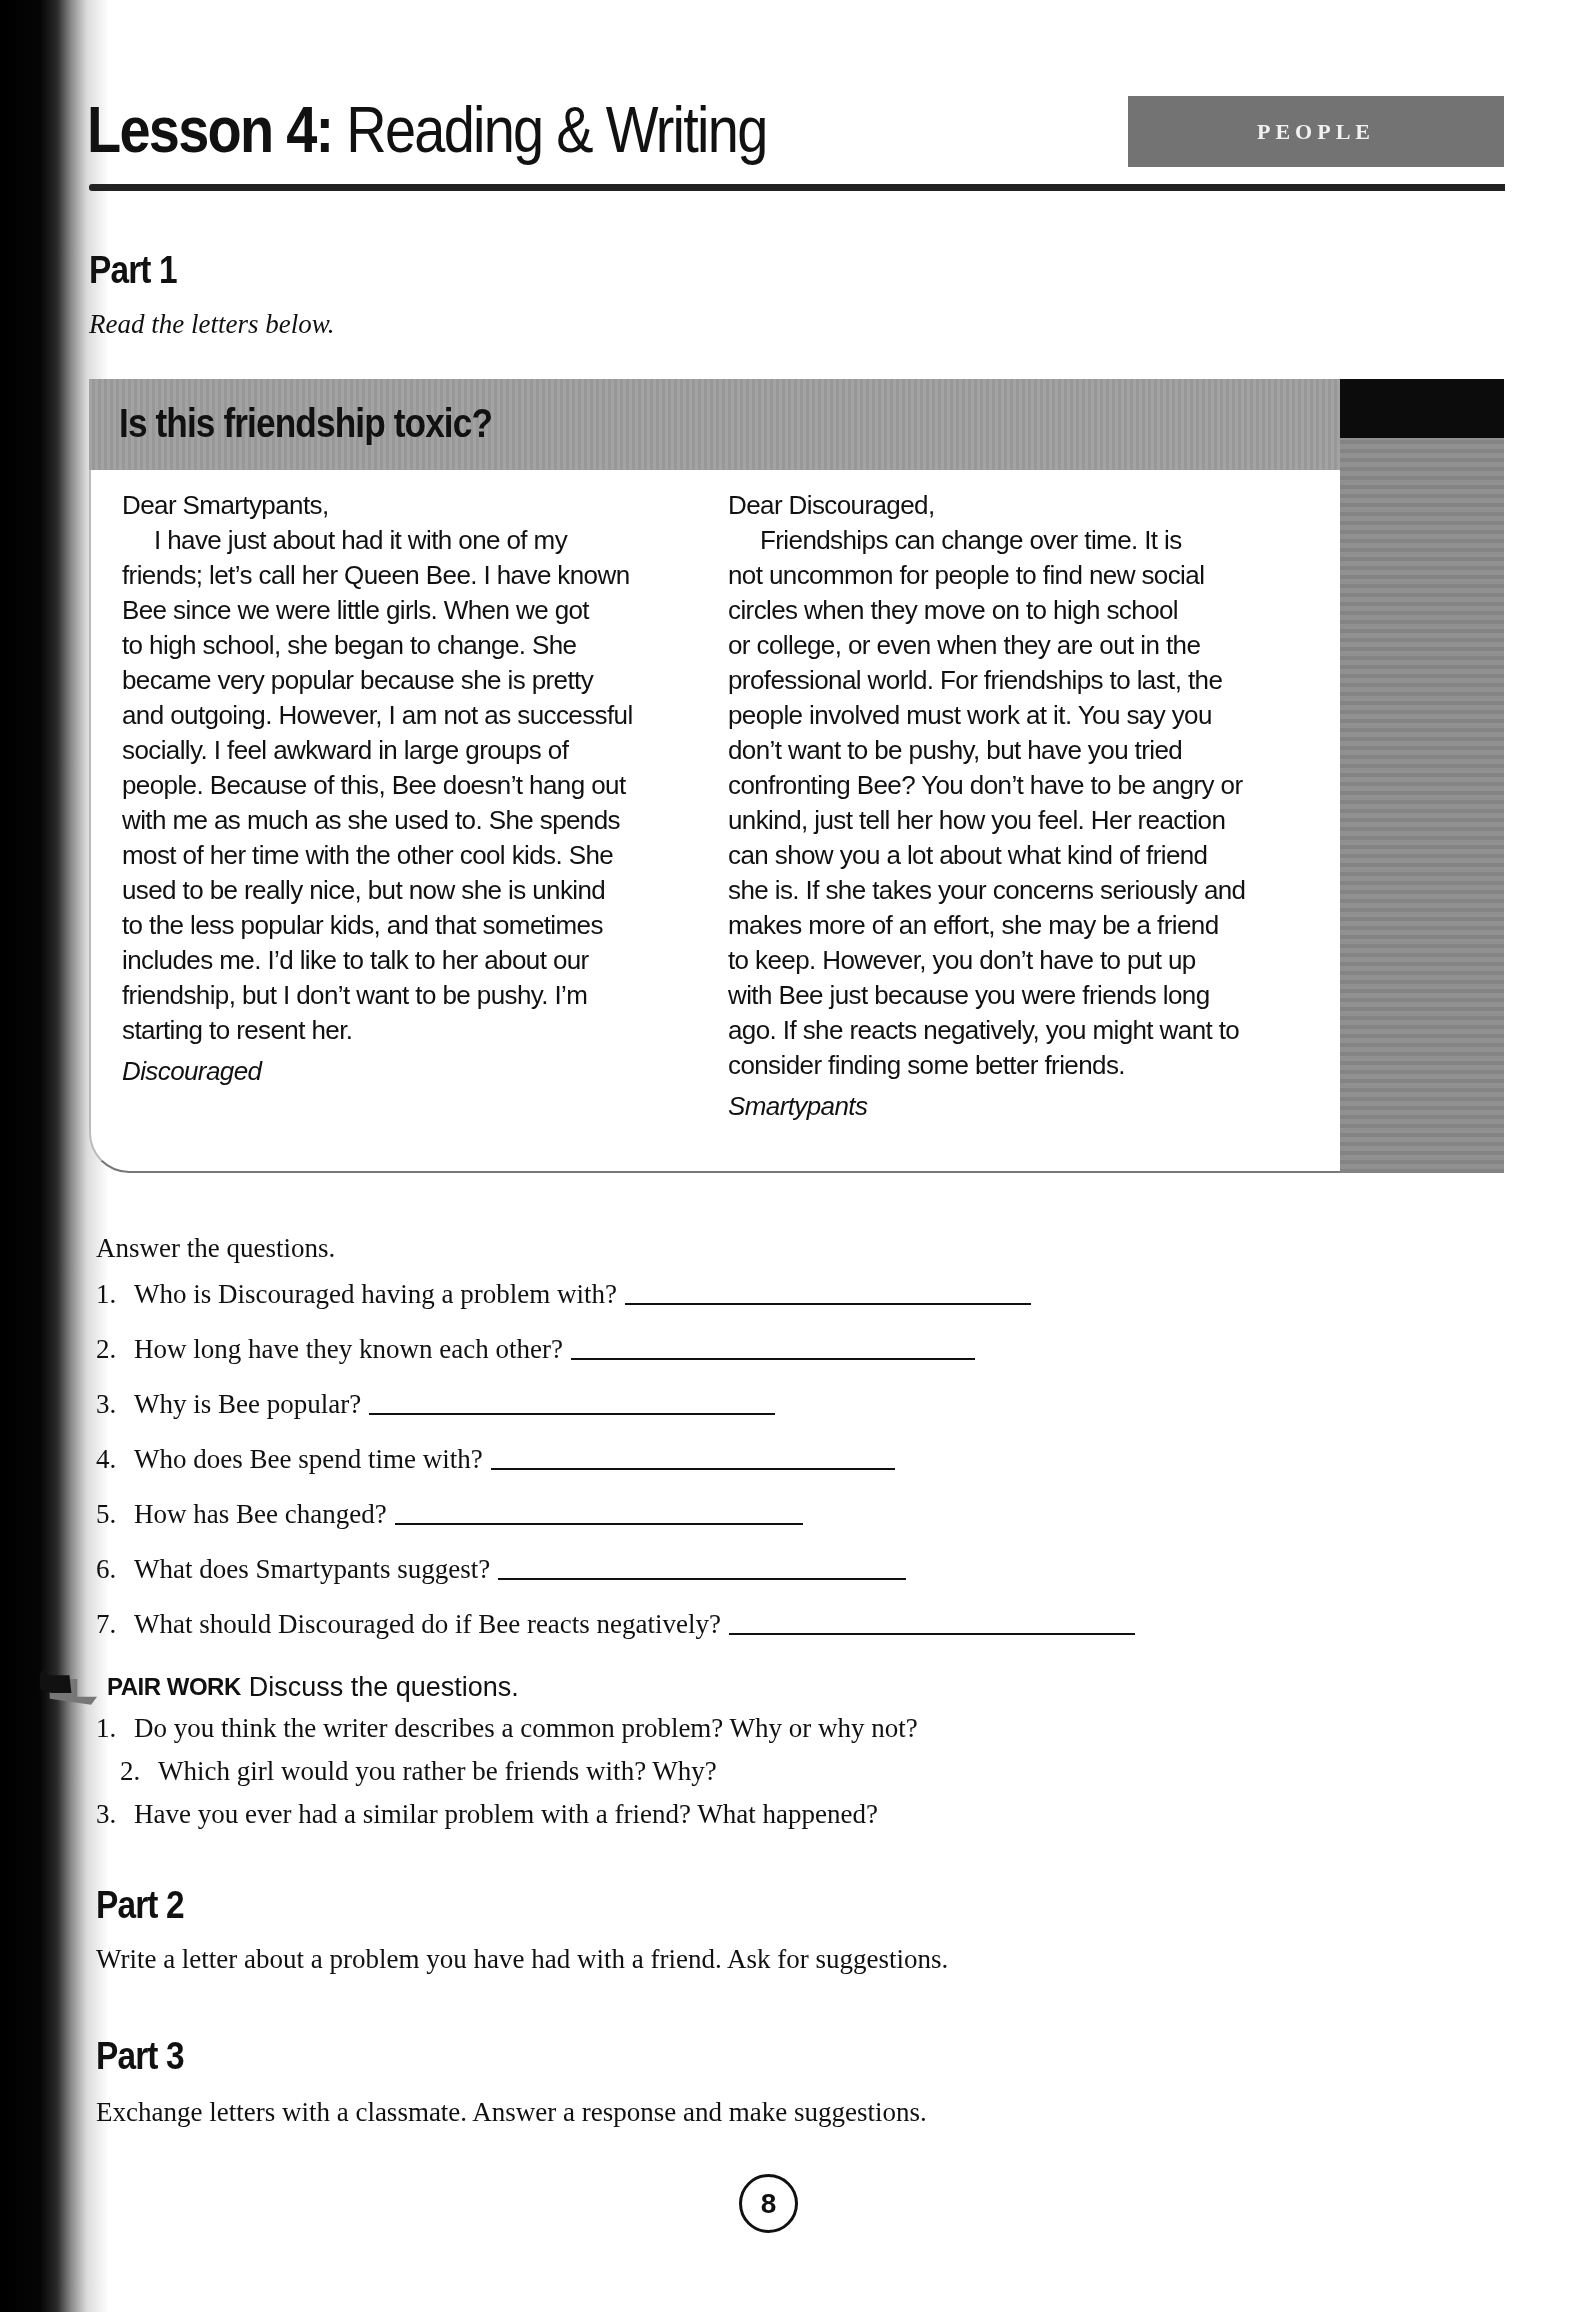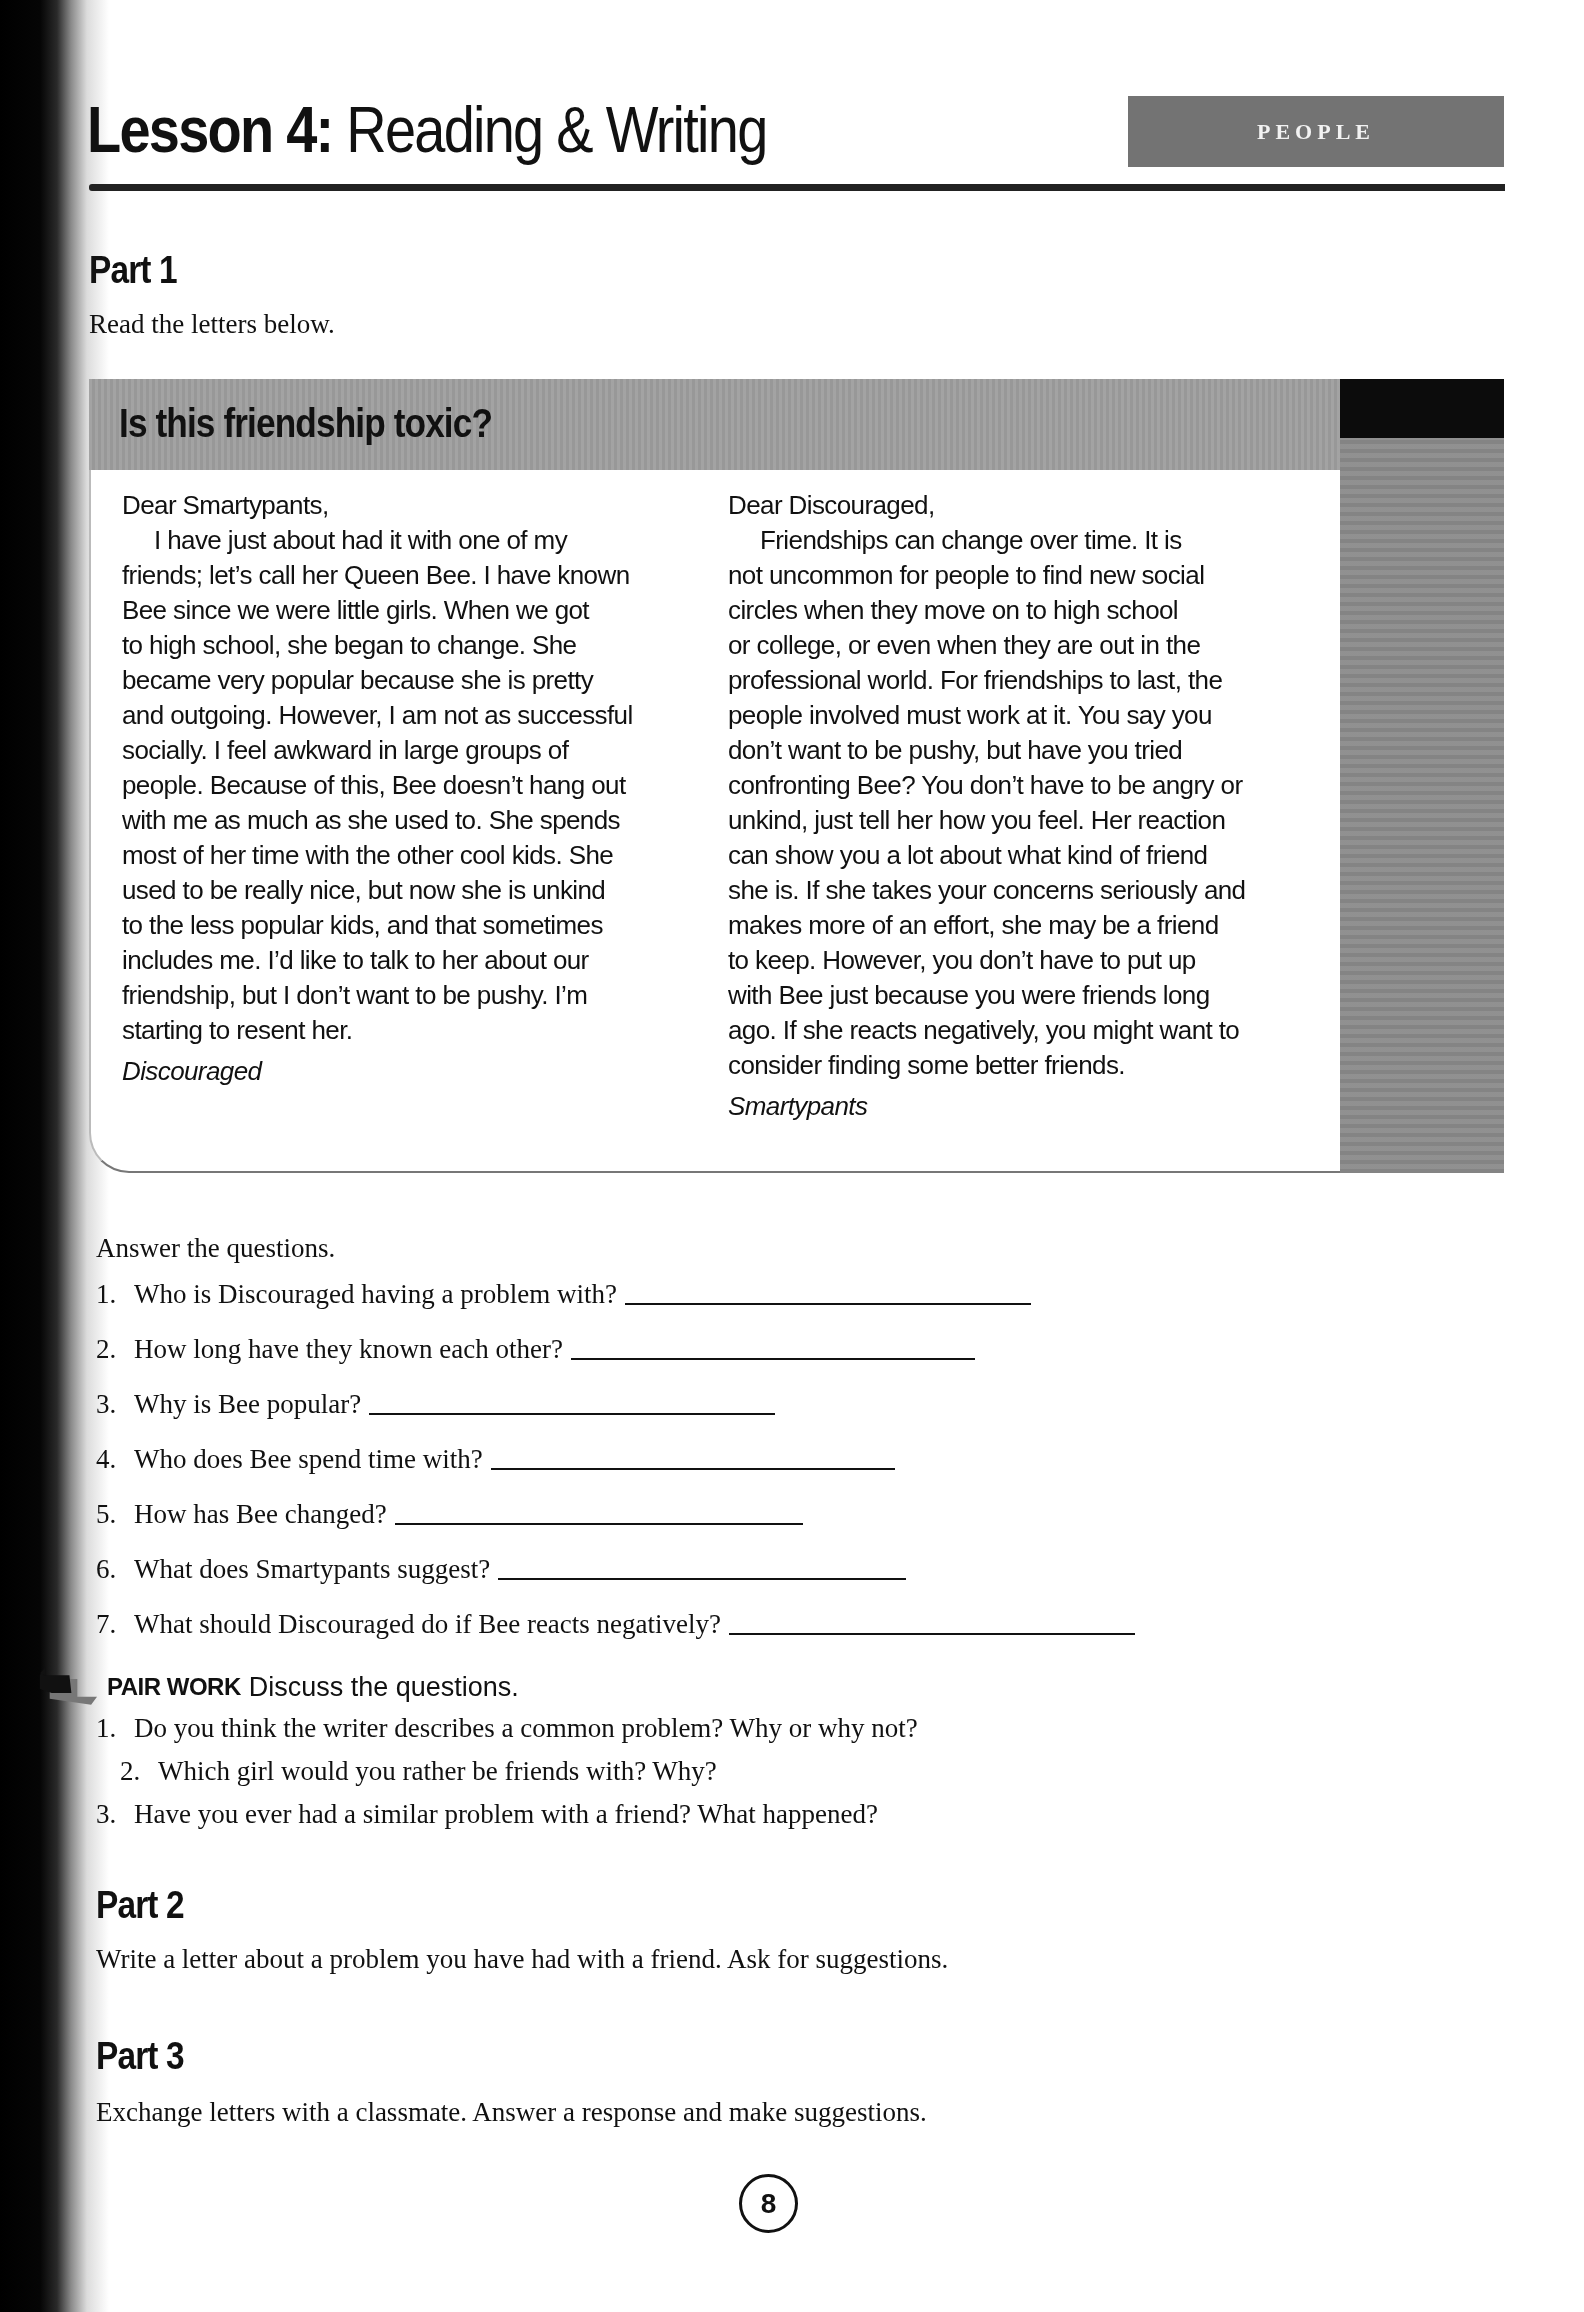--- a/index.html
+++ b/index.html
@@ -51,21 +51,21 @@
 <div id="binding" class="abs"></div>
 
 <div id="header-title" class="abs sans">
   <span class="b">Lesson 4:</span>
   <span>Reading &amp; Writing</span>
 </div>
 <div id="badge" class="abs">PEOPLE</div>
 <div id="rule" class="abs"></div>
 
 <div class="abs part" style="left:89px;top:251px;">Part 1</div>
-<div class="abs instr" style="left:89px;top:311px;">Read the letters below.</div>
+<div class="abs instr" style="left:89px;top:311px;font-style:italic;">Read the letters below.</div>
 
 <div id="box" class="abs">
   <div id="box-title-bar" class="abs">
     <div id="box-title" class="abs">Is this friendship toxic?</div>
   </div>
   <div id="box-strip-top" class="abs"></div>
   <div id="box-strip" class="abs"></div>
   <div id="box-body" class="abs"></div>
 
   <div id="letter-left" class="abs letter">

